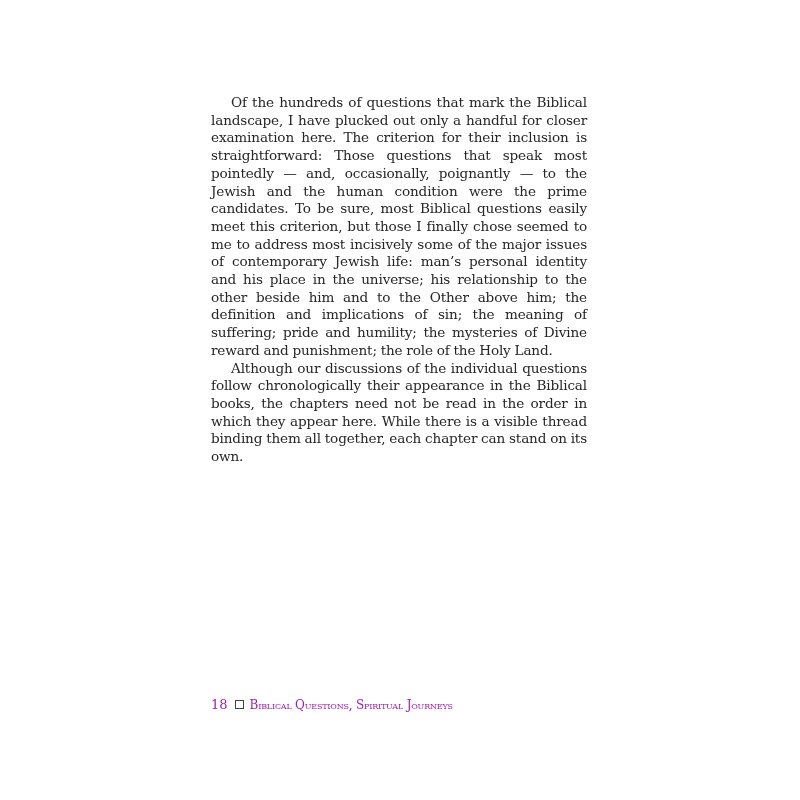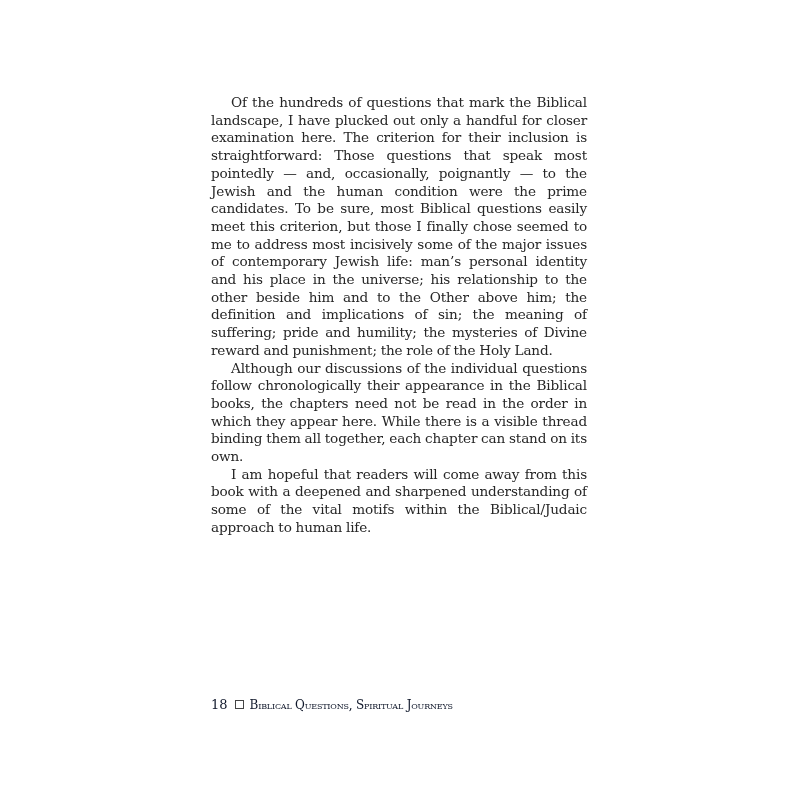--- a/index.html
+++ b/index.html
@@ -35,21 +35,21 @@
     }
     .body-text p {
       margin: 0;
       text-indent: 20px;
     }
     .footer {
       position: absolute;
       left: 211px;
       top: 697px;
       font-family: "DejaVu Serif", "Liberation Serif", serif;
-      color: #0f172a;
+      color: #a21caf;
       font-size: 13px;
       line-height: 16px;
       white-space: nowrap;
     }
     .footer .page-number {
       font-size: 13px;
     }
     .footer .separator-icon {
       display: inline-block;
       width: 9px;
@@ -65,19 +65,18 @@
       letter-spacing: -0.2px;
     }
   </style>
 </head>
 <body>
 
 <div class="page">
   <div class="body-text">
     <p>Of the hundreds of questions that mark the Biblical landscape, I have plucked out only a handful for closer examination here. The criterion for their inclusion is straightforward: Those questions that speak most pointedly — and, occasionally, poignantly — to the Jewish and the human condition were the prime candidates. To be sure, most Biblical questions easily meet this criterion, but those I finally chose seemed to me to address most incisively some of the major issues of contemporary Jewish life: man’s personal identity and his place in the universe; his relationship to the other beside him and to the Other above him; the definition and implications of sin; the meaning of suffering; pride and humility; the mysteries of Divine reward and punishment; the role of the Holy Land.</p>
     <p>Although our discussions of the individual questions follow chronologically their appearance in the Biblical books, the chap­ters need not be read in the order in which they appear here. While there is a visible thread binding them all together, each chapter can stand on its own.</p>
-    <p>I am hopeful that readers will come away from this book with a deepened and sharpened understanding of some of the vital motifs within the Biblical/Judaic approach to human life.</p>
   </div>
 
   <div class="footer">
     <span class="page-number">18</span><span class="separator-icon"></span><span class="running-title">Biblical Questions, Spiritual Journeys</span>
   </div>
 </div>
 
 </body></html>

